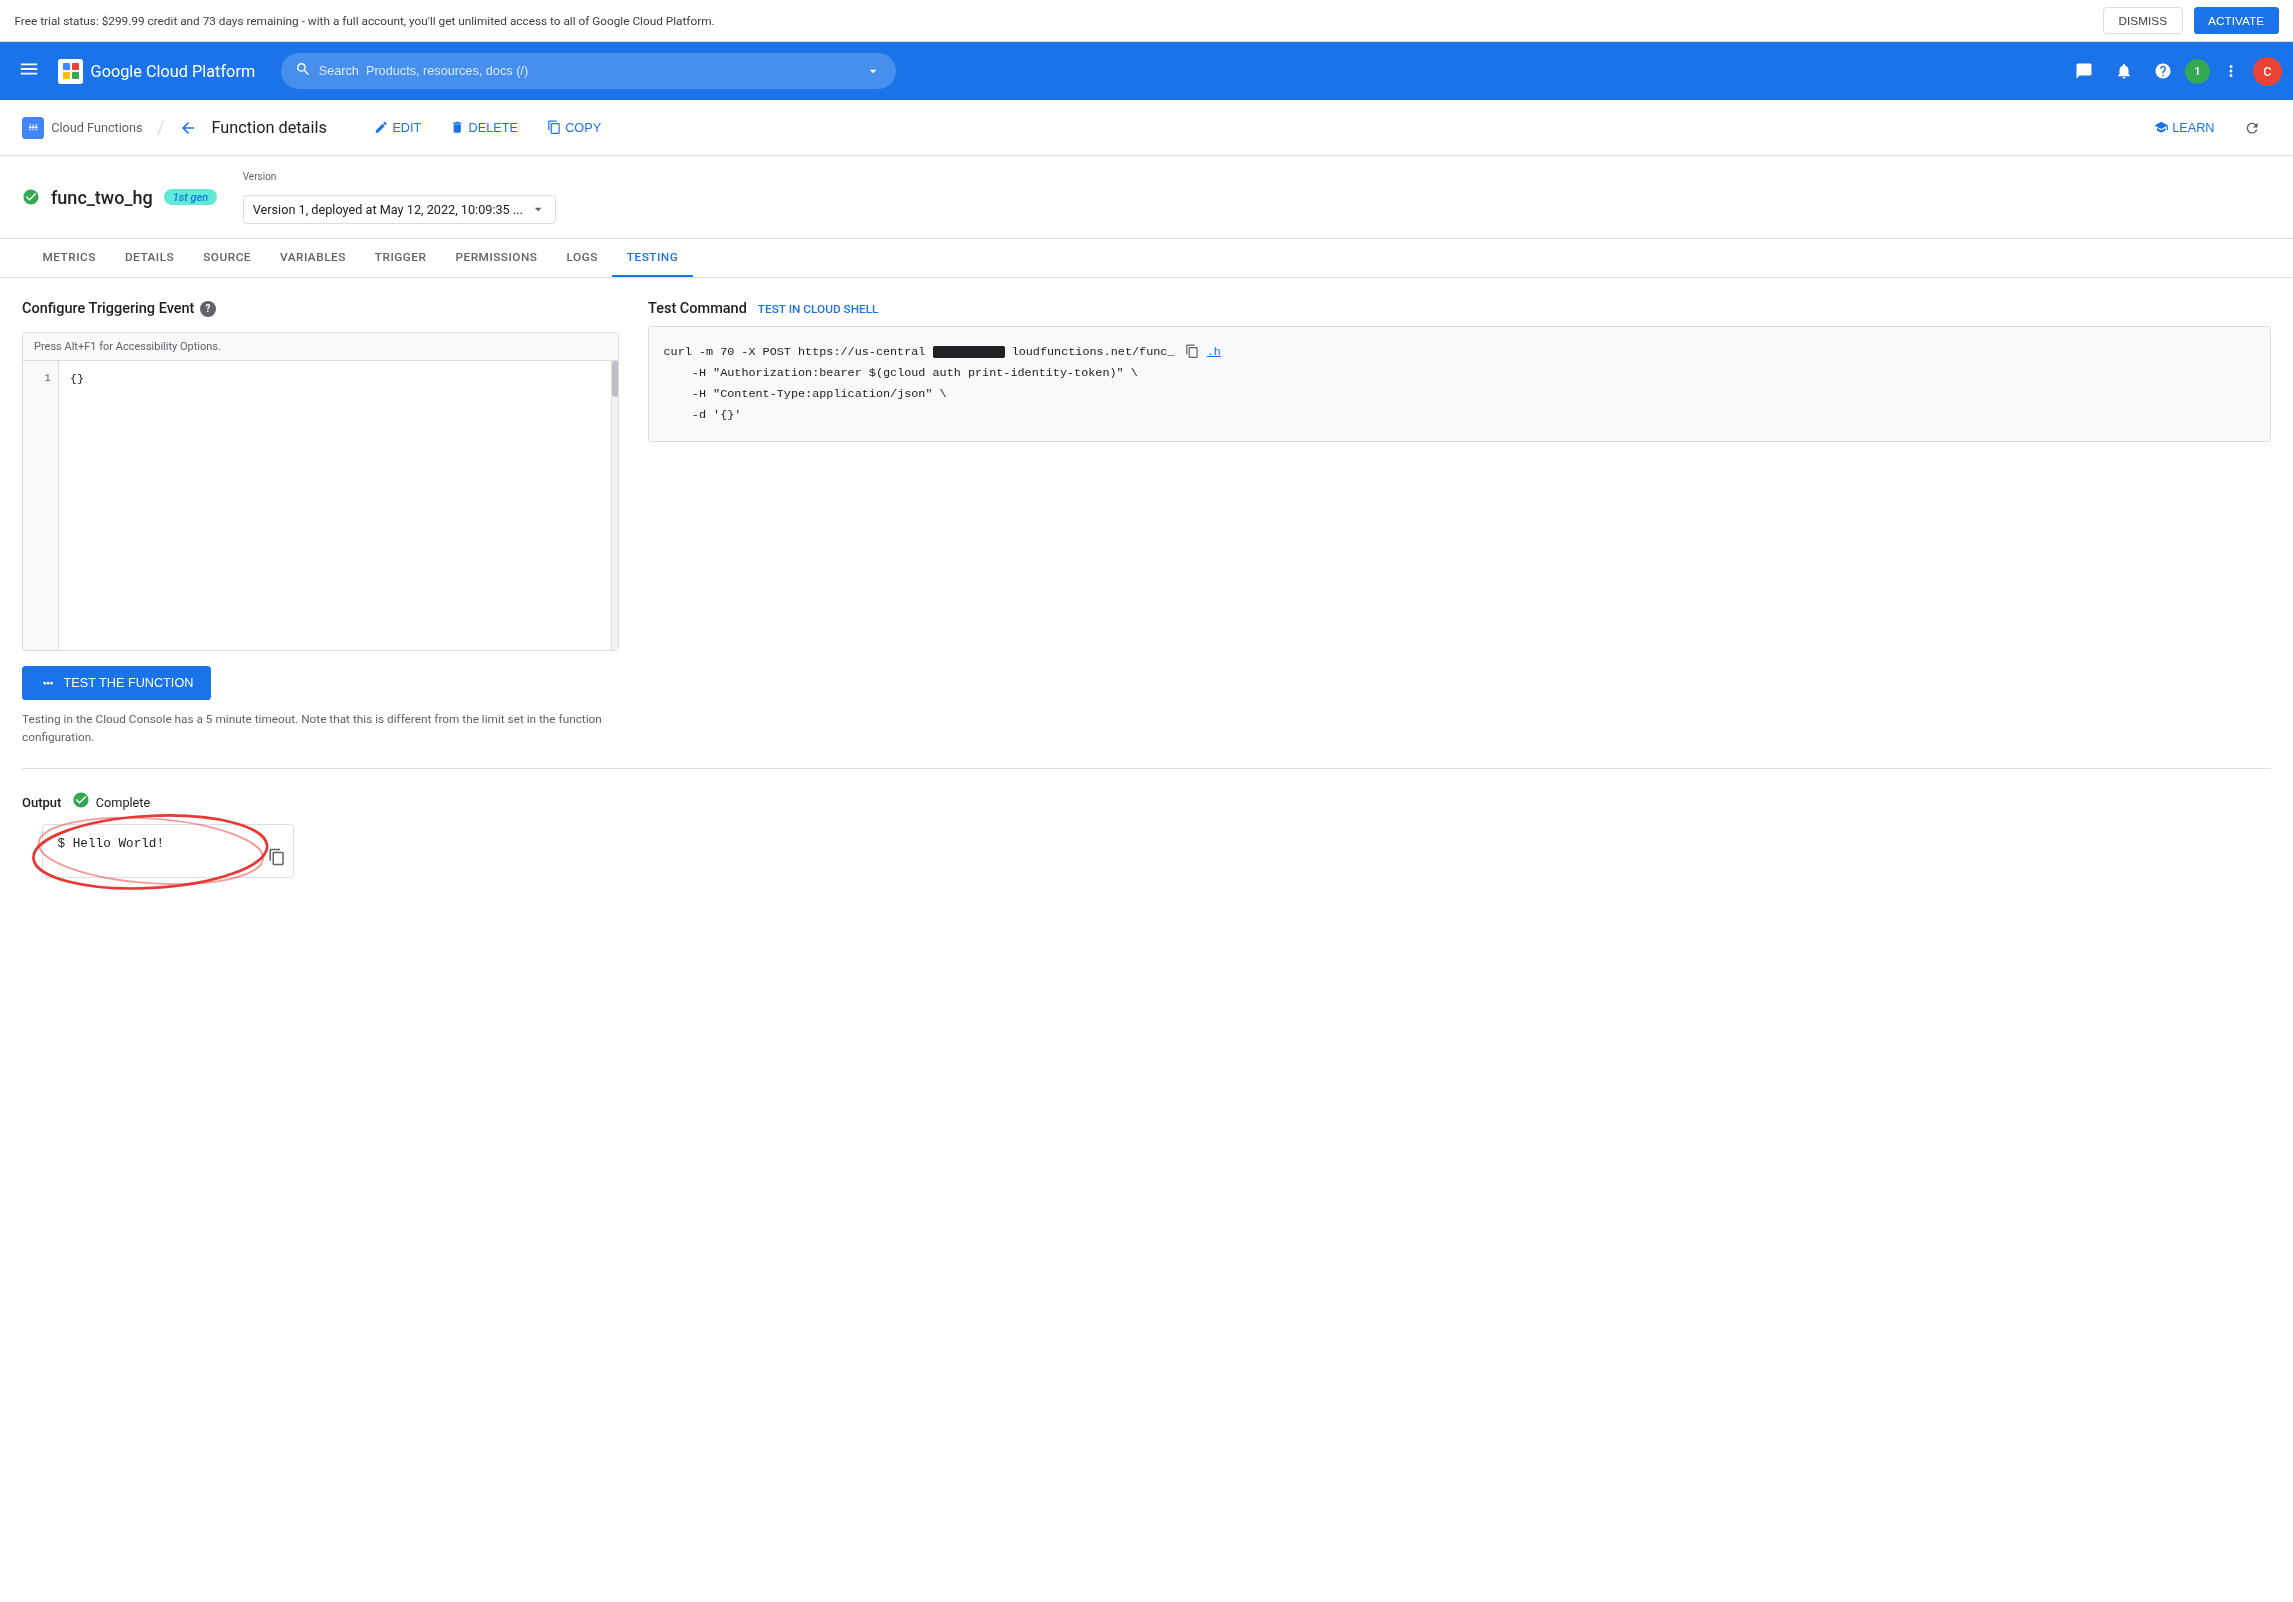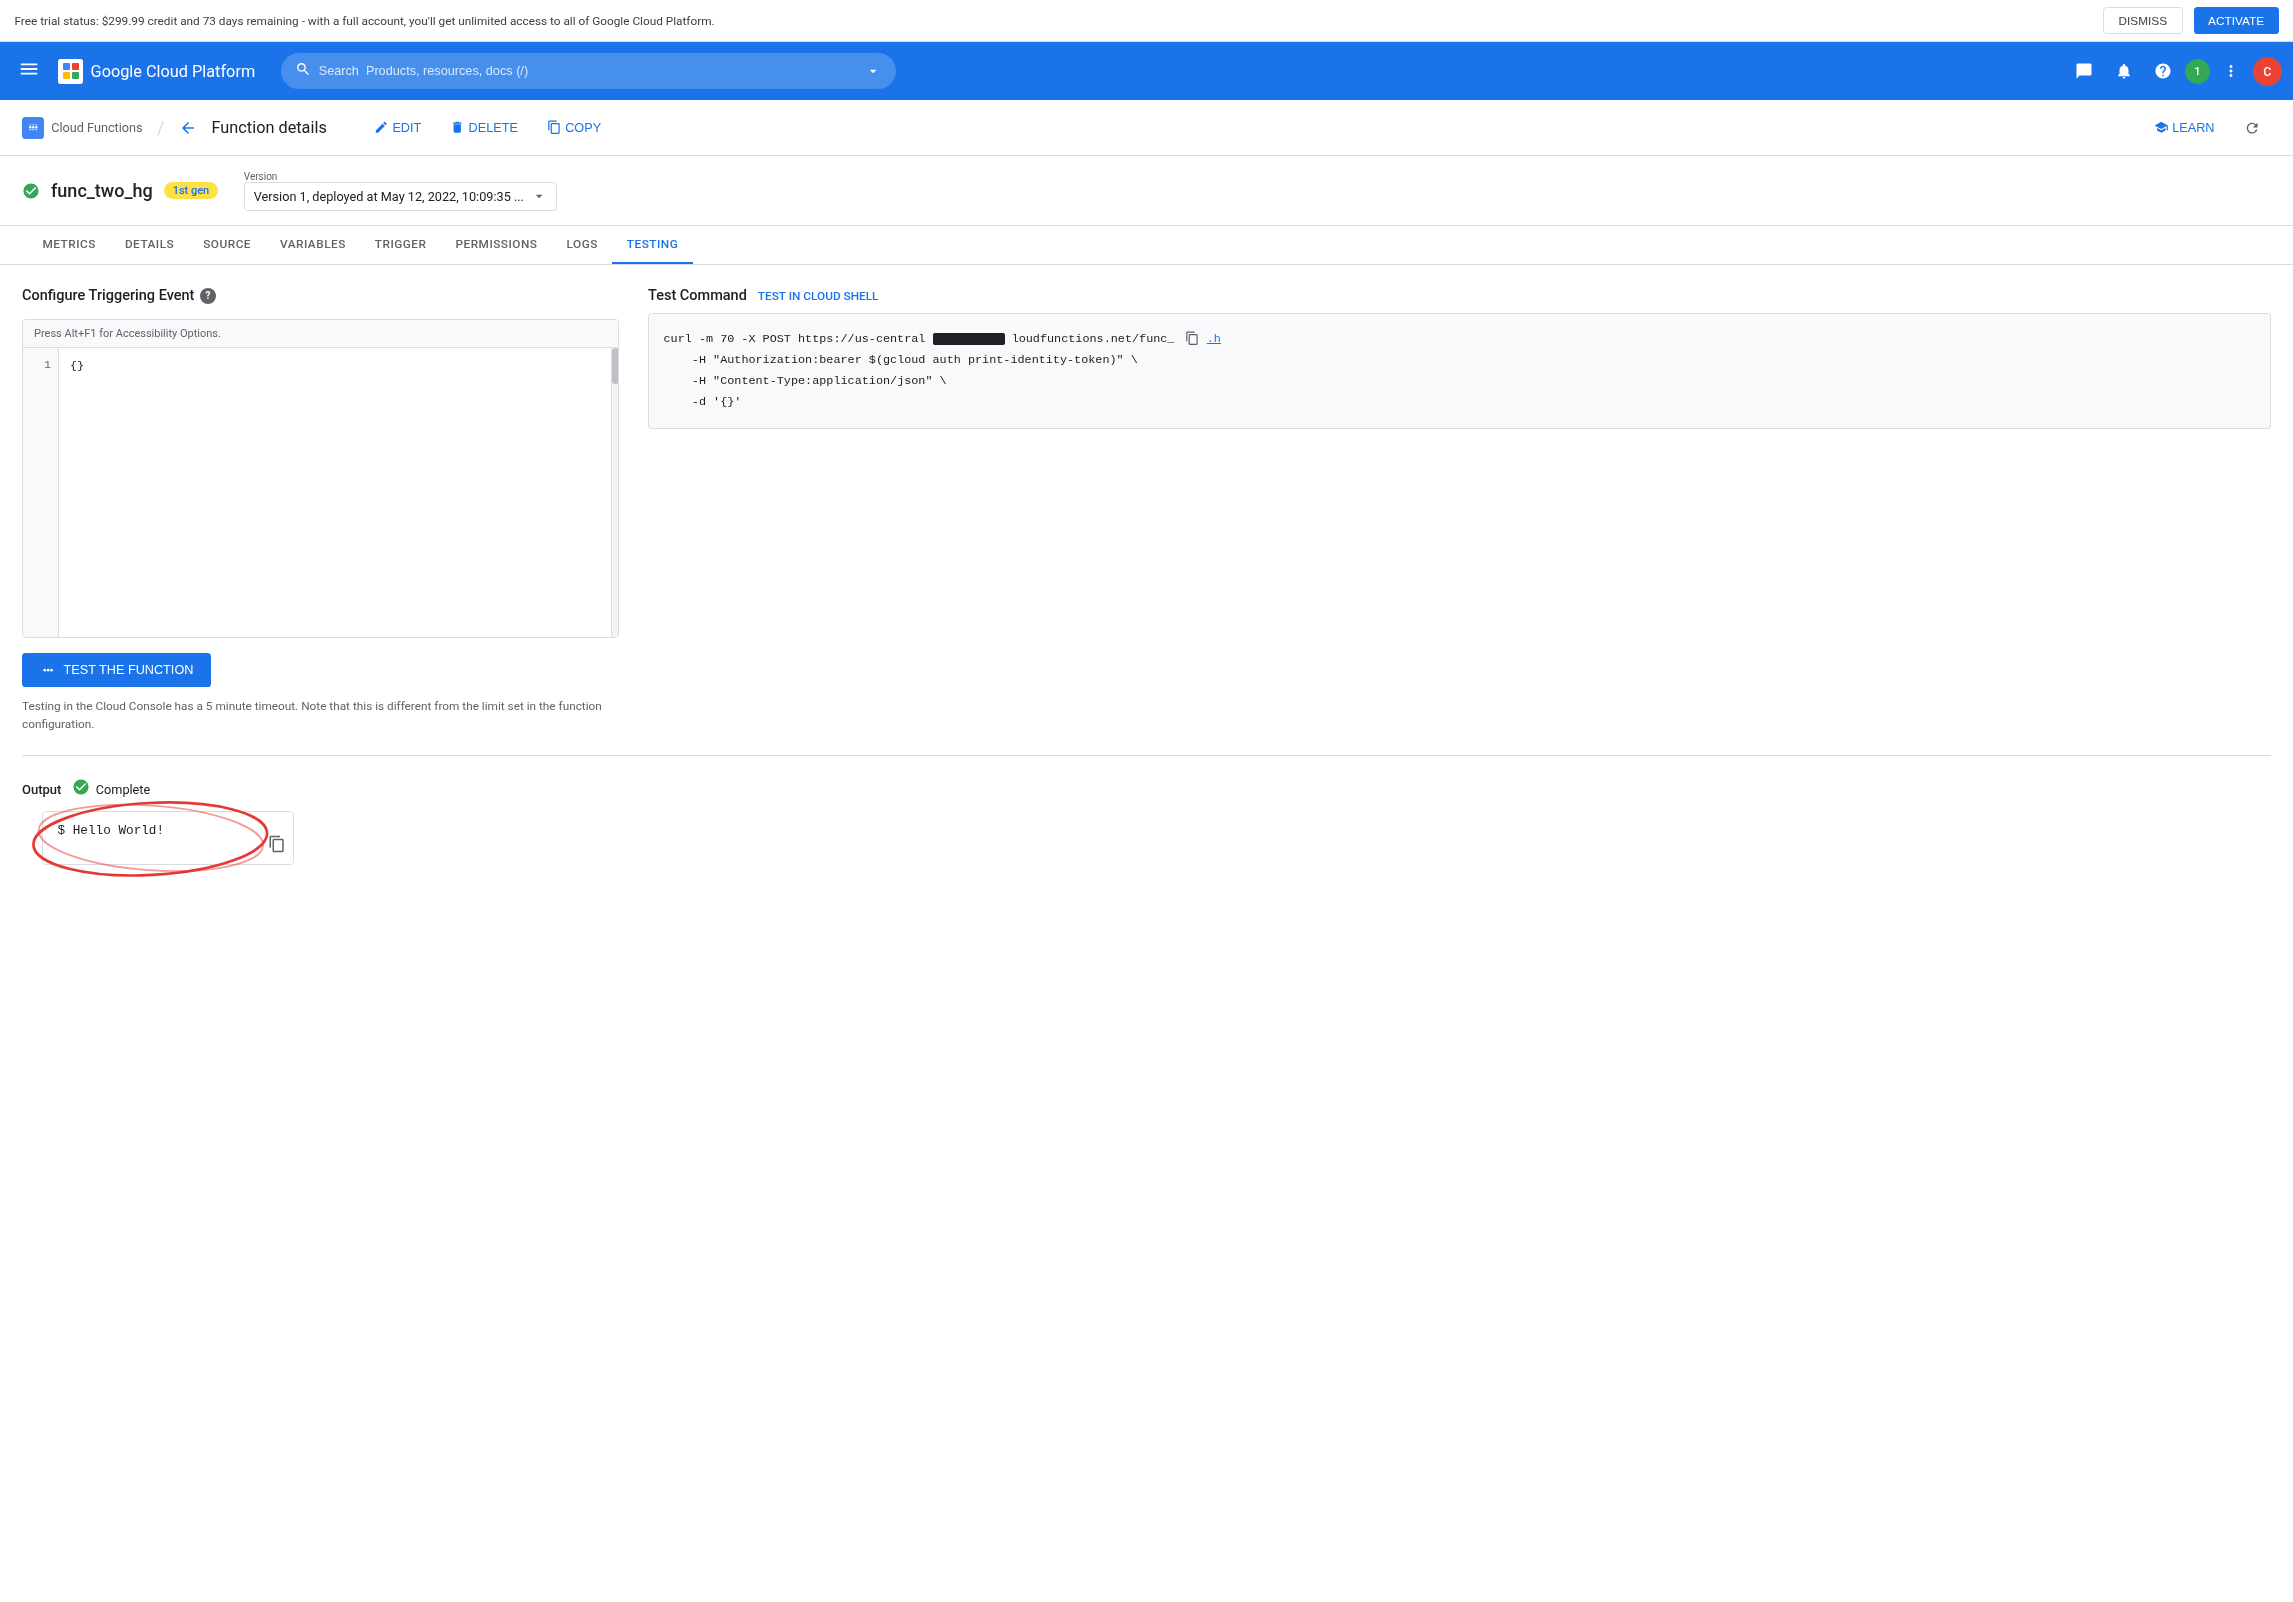--- a/index.html
+++ b/index.html
@@ -228,36 +228,37 @@
       width: 18px; height: 18px;
       color: #34a853;
       font-size: 16.3px;
     }
     .function-name {
       font-size: 18px;
       font-weight: 500;
       color: #202124;
     }
     .gen-badge {
-      background: #fde047;
+      background: #5eead4;
       color: #1a73e8;
       border-radius: 11px;
       padding: 1.8px 9px;
       font-size: 11px;
       font-weight: 500;
+      font-style: italic;
     }
     .version-selector {
       margin-left: 14.5px;
       display: flex;
       flex-direction: column;
     }
     .version-label {
       font-size: 10px;
       color: #5f6368;
-      margin-bottom: 0;
+      margin-bottom: 13px;
     }
     .version-dropdown {
       display: flex;
       align-items: center;
       gap: 7.2px;
       border: 0.9px solid #dadce0;
       border-radius: 3.6px;
       padding: 5.4px 9px;
       cursor: pointer;
       font-size: 12.7px;

